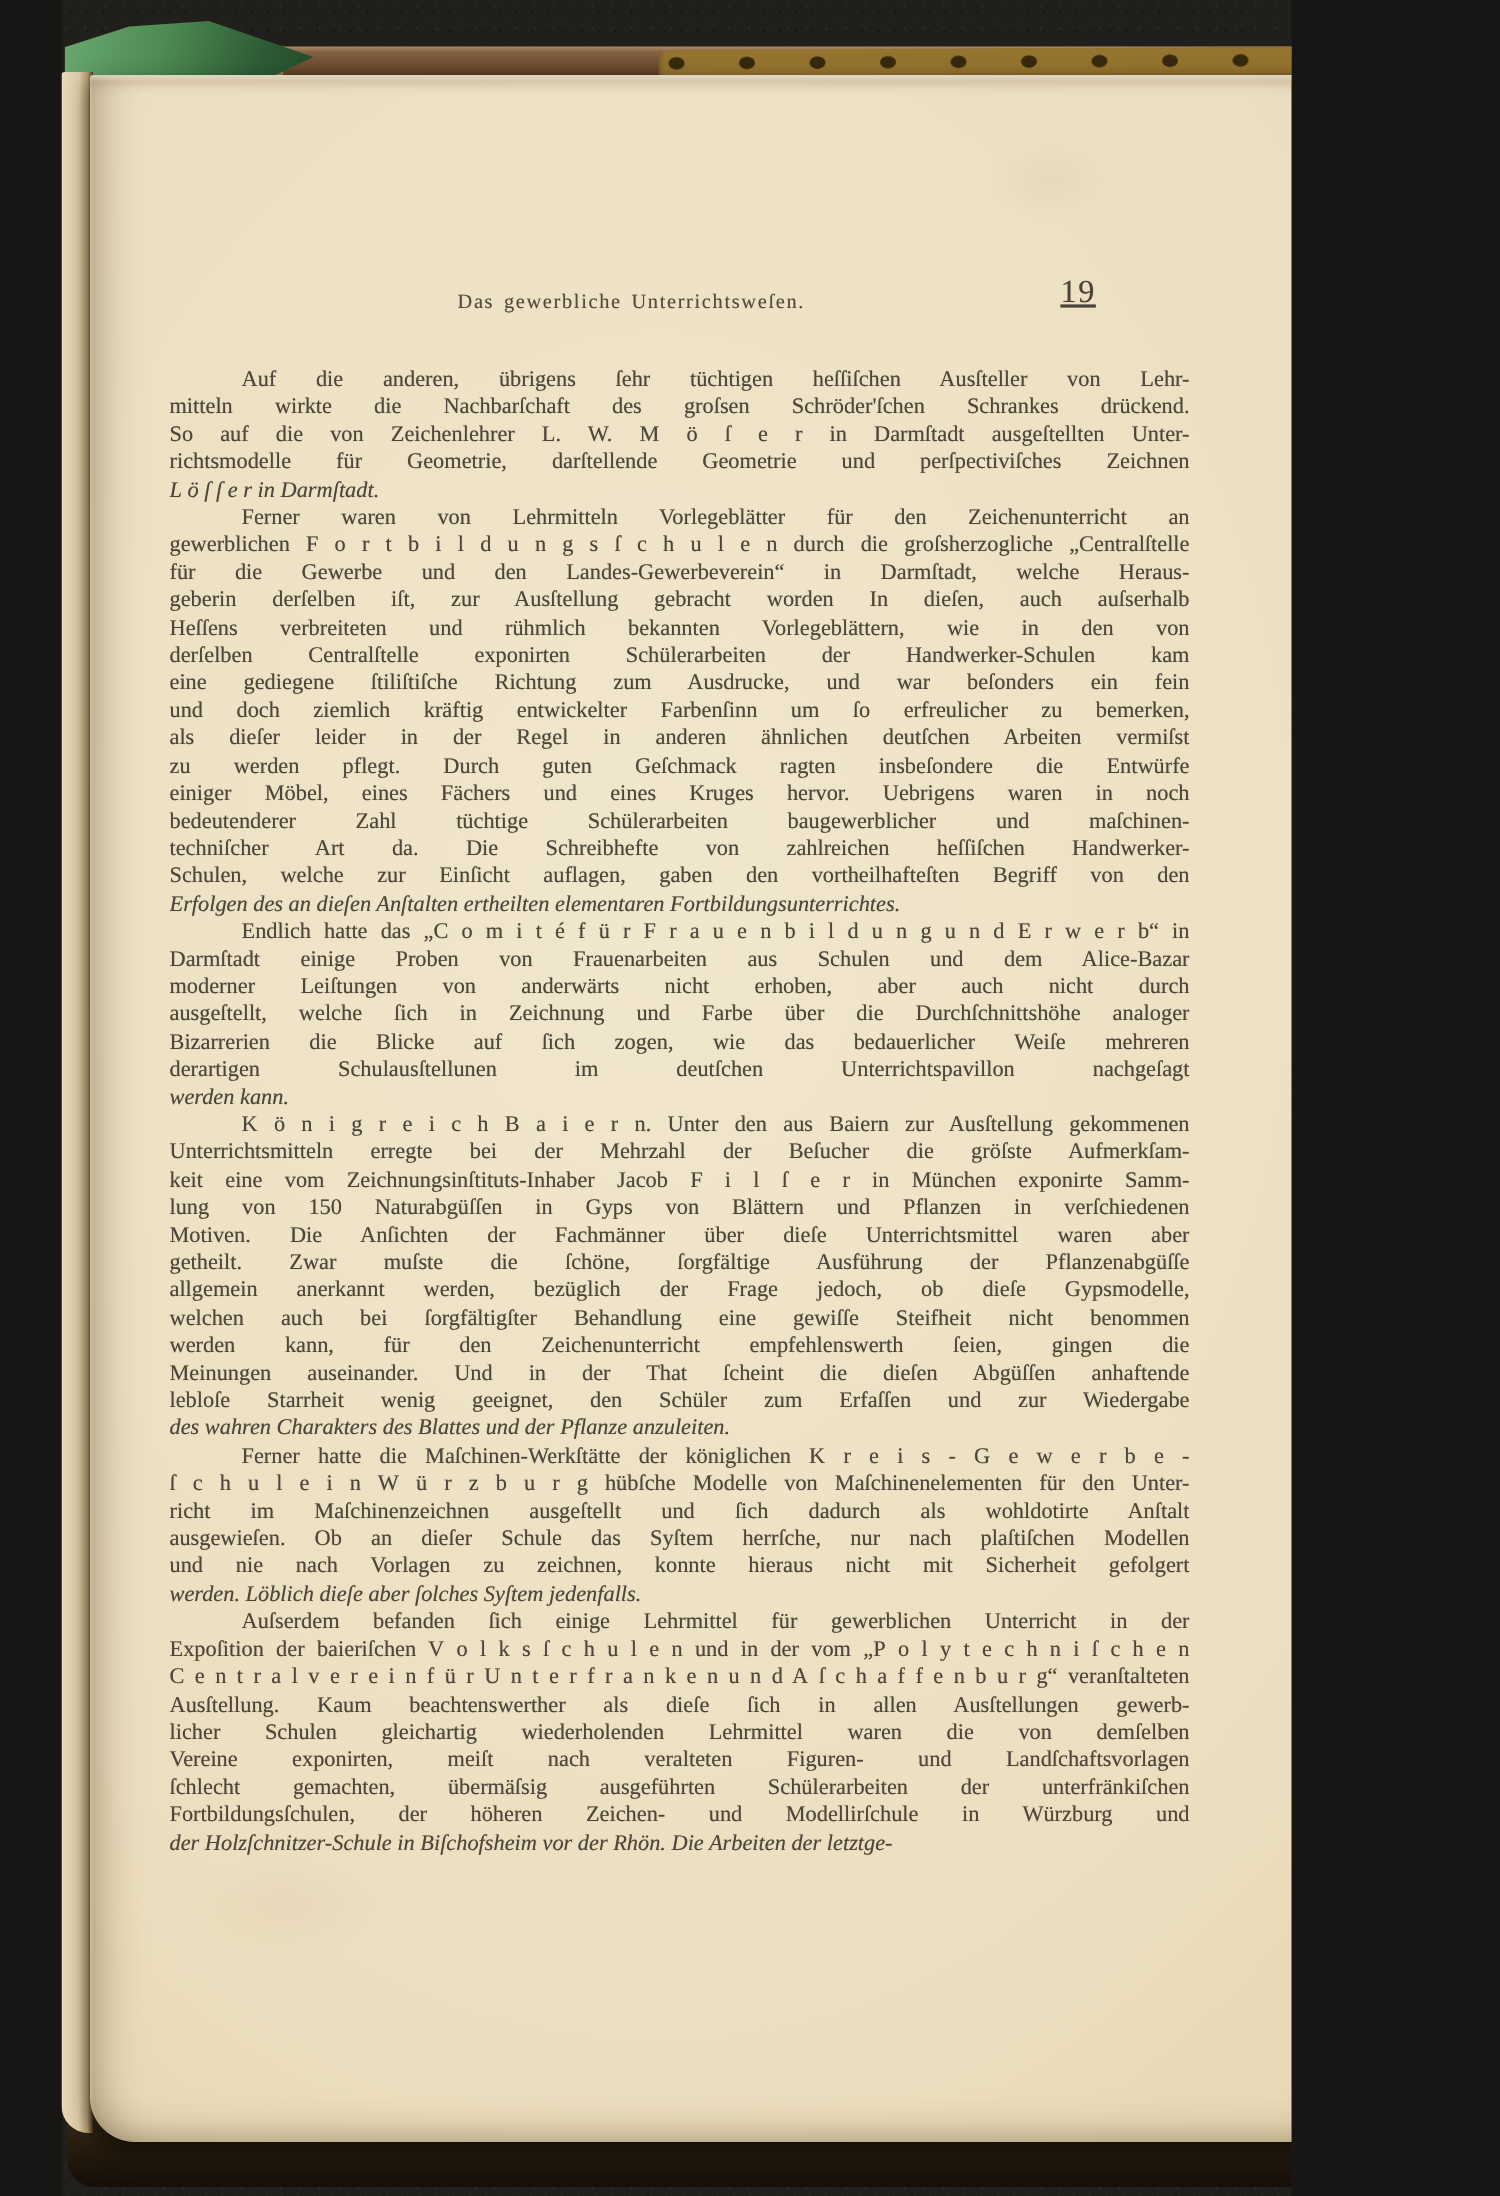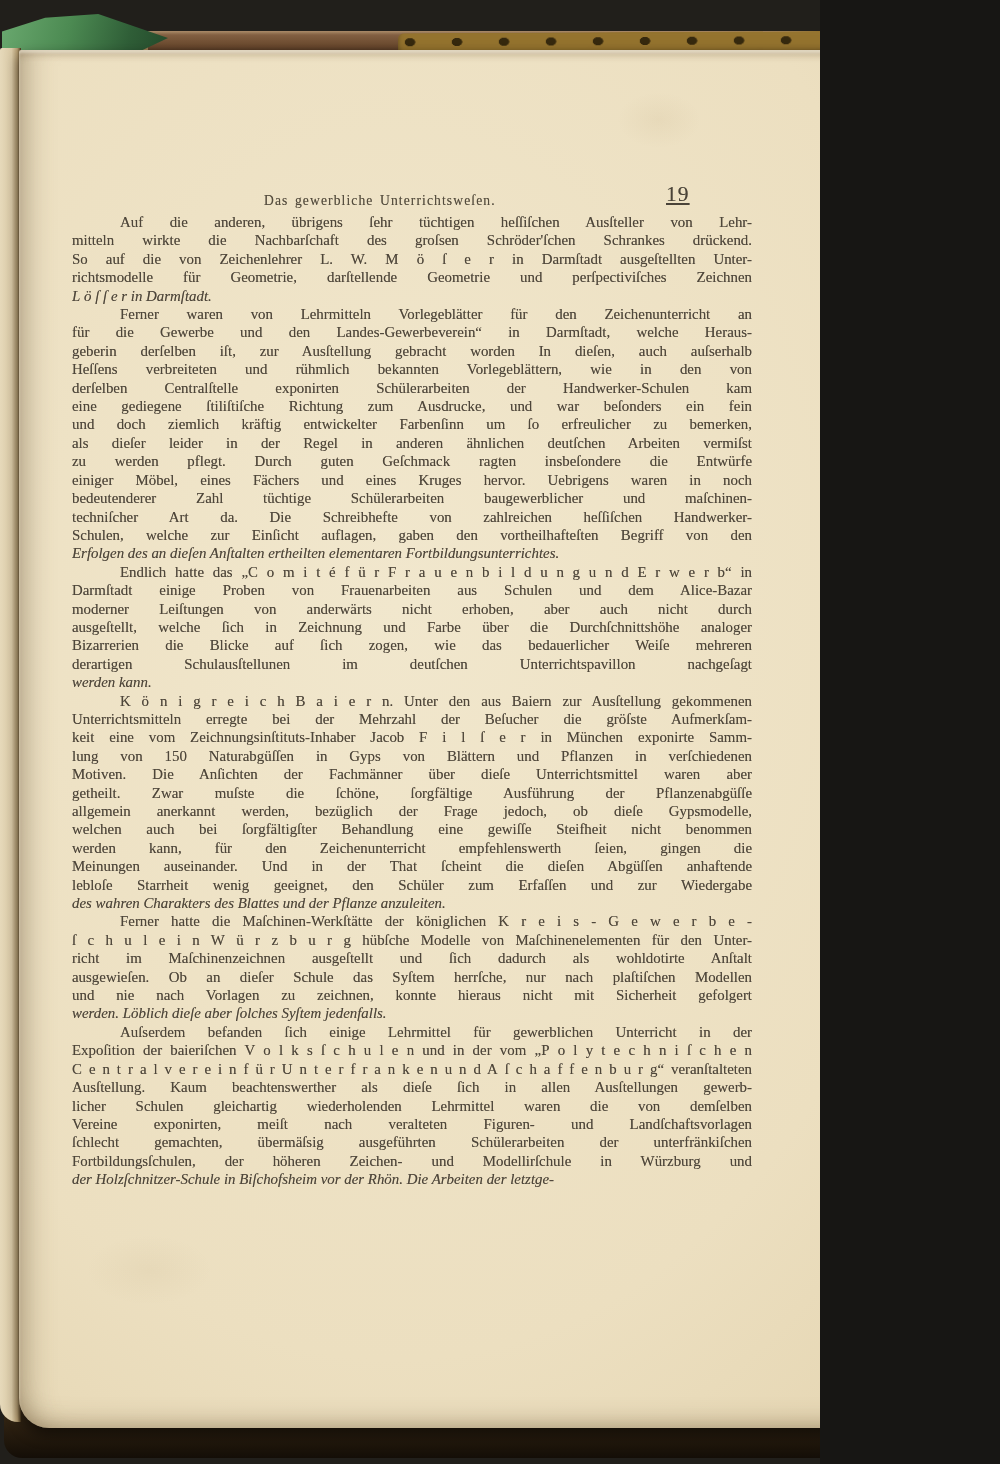--- a/index.html
+++ b/index.html
@@ -3,21 +3,21 @@
 <meta charset="utf-8">
 <style>
   html,body{margin:0;padding:0;background:#171614;}
   .scene{position:relative;width:820px;height:1464px;overflow:hidden;
     background-color:#211f1b;
     background-image:
       radial-gradient(circle 1px at 3px 4px, rgba(205,198,185,0.10) 0 60%, transparent 70%),
       radial-gradient(circle 1px at 9px 12px, rgba(150,144,132,0.09) 0 60%, transparent 70%),
       radial-gradient(circle 1px at 6px 8px, rgba(0,0,0,0.5) 0 60%, transparent 70%);
     background-size:13px 15px, 17px 19px, 11px 13px;
-    font-family:"Liberation Serif","DejaVu Serif",serif;}
+    font-family:"Liberation Serif","DejaVu Serif",serif;margin-left:41px;}
   .abs{position:absolute;}
 
   
   .bottom-shadow{left:4px;top:1406px;width:966px;height:52px;
     background:linear-gradient(to bottom,#3a2a16,#140e07);
     border-radius:10px 10px 26px 18px;}
 
   
   .leather{background:linear-gradient(150deg,#8d4a43 0%,#77372f 45%,#5f2a26 100%);
     box-shadow:inset 0 0 14px rgba(0,0,0,0.35), inset 2px 2px 3px rgba(255,220,190,0.15);}
@@ -87,21 +87,21 @@
       inset 26px 0 30px -20px rgba(95,75,45,0.40),
       inset -12px 0 20px -10px rgba(120,90,50,0.28),
       inset 0 -16px 26px -13px rgba(95,70,40,0.38);}
 
   .running-head{position:absolute;left:53px;top:138px;width:680px;height:34px;}
   .head-title{position:absolute;left:192px;top:5px;font-size:13.6px;letter-spacing:1.1px;
     word-spacing:2px;color:#544c3d;text-shadow:0 0 0.5px rgba(84,76,61,0.5);}
   .page-num{position:absolute;left:594px;top:-6px;font-size:21.5px;color:#4a4338;
     letter-spacing:1px;text-shadow:0 0 0.5px rgba(74,67,56,0.5);text-decoration:underline;}
 
-  .text-block{position:absolute;left:53px;top:163px;width:680px;color:#4e463a;
+  .text-block{position:absolute;left:53px;top:194px;width:680px;color:#4e463a;
     text-shadow:0 0 0.5px rgba(78,70,58,0.55);}
   .line{height:18.42px;line-height:18.42px;font-size:14.9px;overflow:hidden;
     text-align:justify;text-align-last:justify;box-sizing:border-box;}
   .line.first{padding-left:48px;}
   .line.pend{text-align-last:left;font-style:italic;}
 </style>
 </head>
 <body>
 
 <div class="scene">
@@ -129,20 +129,21 @@
     <div class="text-block">
         <div>
           <div class="line first">Auf die anderen, übrigens ſehr tüchtigen heſſiſchen Ausſteller von Lehr-</div>
           <div class="line">mitteln wirkte die Nachbarſchaft des groſsen Schröder'ſchen Schrankes drückend.</div>
           <div class="line">So auf die von Zeichenlehrer L. W. M&nbsp;ö&nbsp;ſ&nbsp;e&nbsp;r in Darmſtadt ausgeſtellten Unter-</div>
           <div class="line">richtsmodelle für Geometrie, darſtellende Geometrie und perſpectiviſches Zeichnen</div>
           <div class="line pend">L&nbsp;ö&nbsp;ſ&nbsp;ſ&nbsp;e&nbsp;r in Darmſtadt.</div>
         </div>
         <div>
           <div class="line first">Ferner waren von Lehrmitteln Vorlegeblätter für den Zeichenunterricht an</div>
+          <div class="line">gewerblichen F&nbsp;o&nbsp;r&nbsp;t&nbsp;b&nbsp;i&nbsp;l&nbsp;d&nbsp;u&nbsp;n&nbsp;g&nbsp;s&nbsp;ſ&nbsp;c&nbsp;h&nbsp;u&nbsp;l&nbsp;e&nbsp;n durch die groſsherzogliche „Centralſtelle</div>
           <div class="line">für die Gewerbe und den Landes-Gewerbeverein“ in Darmſtadt, welche Heraus-</div>
           <div class="line">geberin derſelben iſt, zur Ausſtellung gebracht worden In dieſen, auch auſserhalb</div>
           <div class="line">Heſſens verbreiteten und rühmlich bekannten Vorlegeblättern, wie in den von</div>
           <div class="line">derſelben Centralſtelle exponirten Schülerarbeiten der Handwerker-Schulen kam</div>
           <div class="line">eine gediegene ſtiliſtiſche Richtung zum Ausdrucke, und war beſonders ein fein</div>
           <div class="line">und doch ziemlich kräftig entwickelter Farbenſinn um ſo erfreulicher zu bemerken,</div>
           <div class="line">als dieſer leider in der Regel in anderen ähnlichen deutſchen Arbeiten vermiſst</div>
           <div class="line">zu werden pflegt. Durch guten Geſchmack ragten insbeſondere die Entwürfe</div>
           <div class="line">einiger Möbel, eines Fächers und eines Kruges hervor. Uebrigens waren in noch</div>
           <div class="line">bedeutenderer Zahl tüchtige Schülerarbeiten baugewerblicher und maſchinen-</div>

